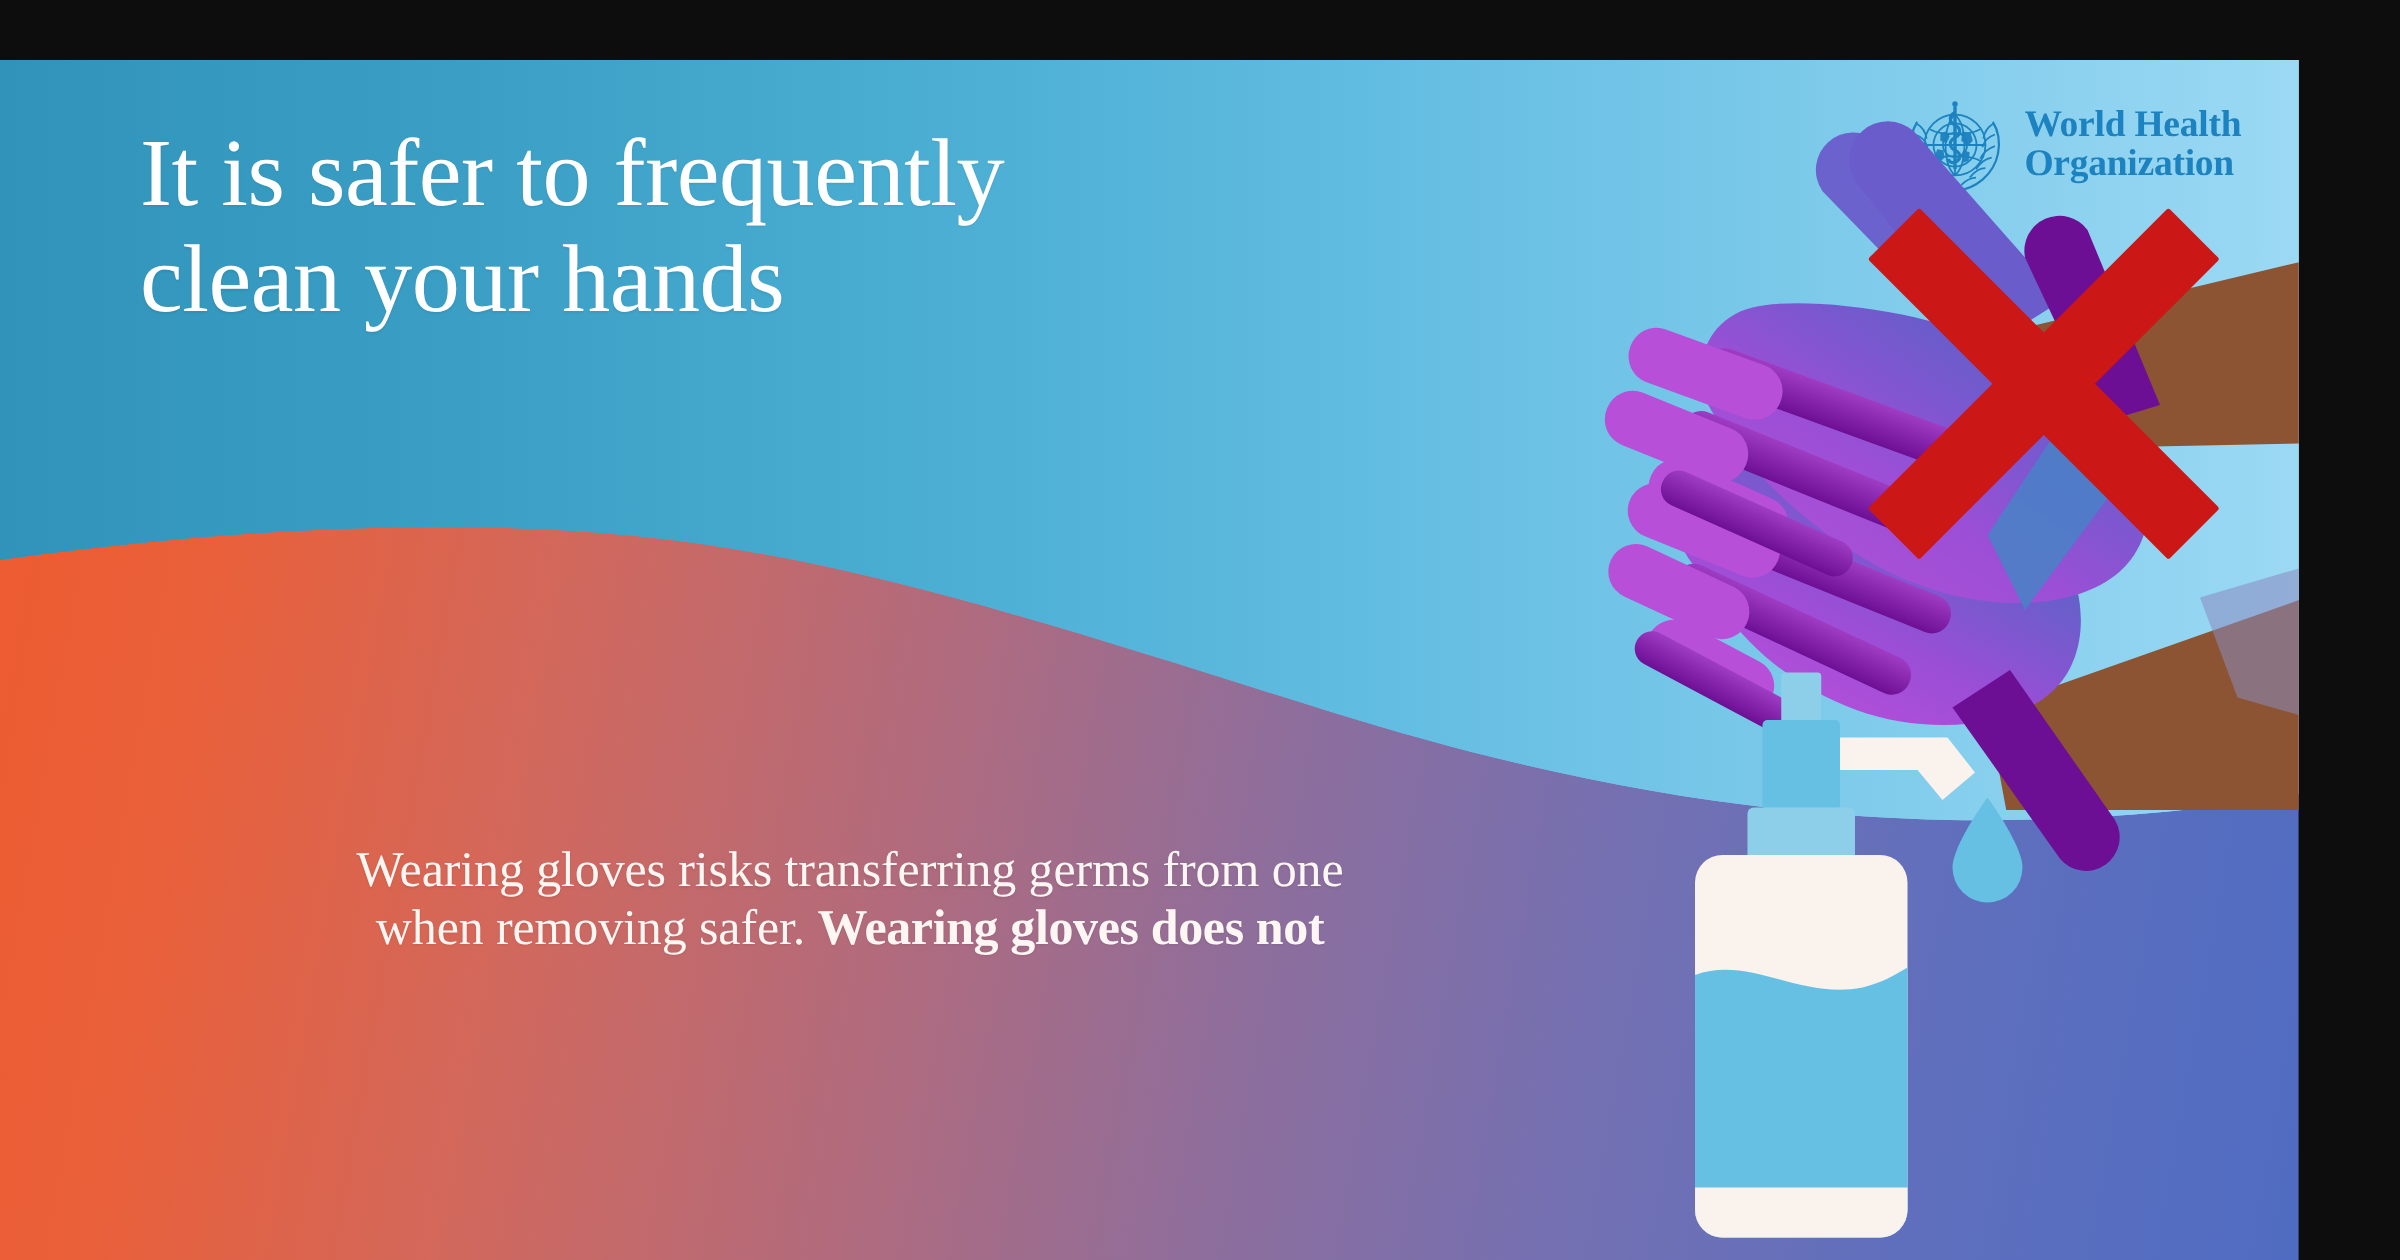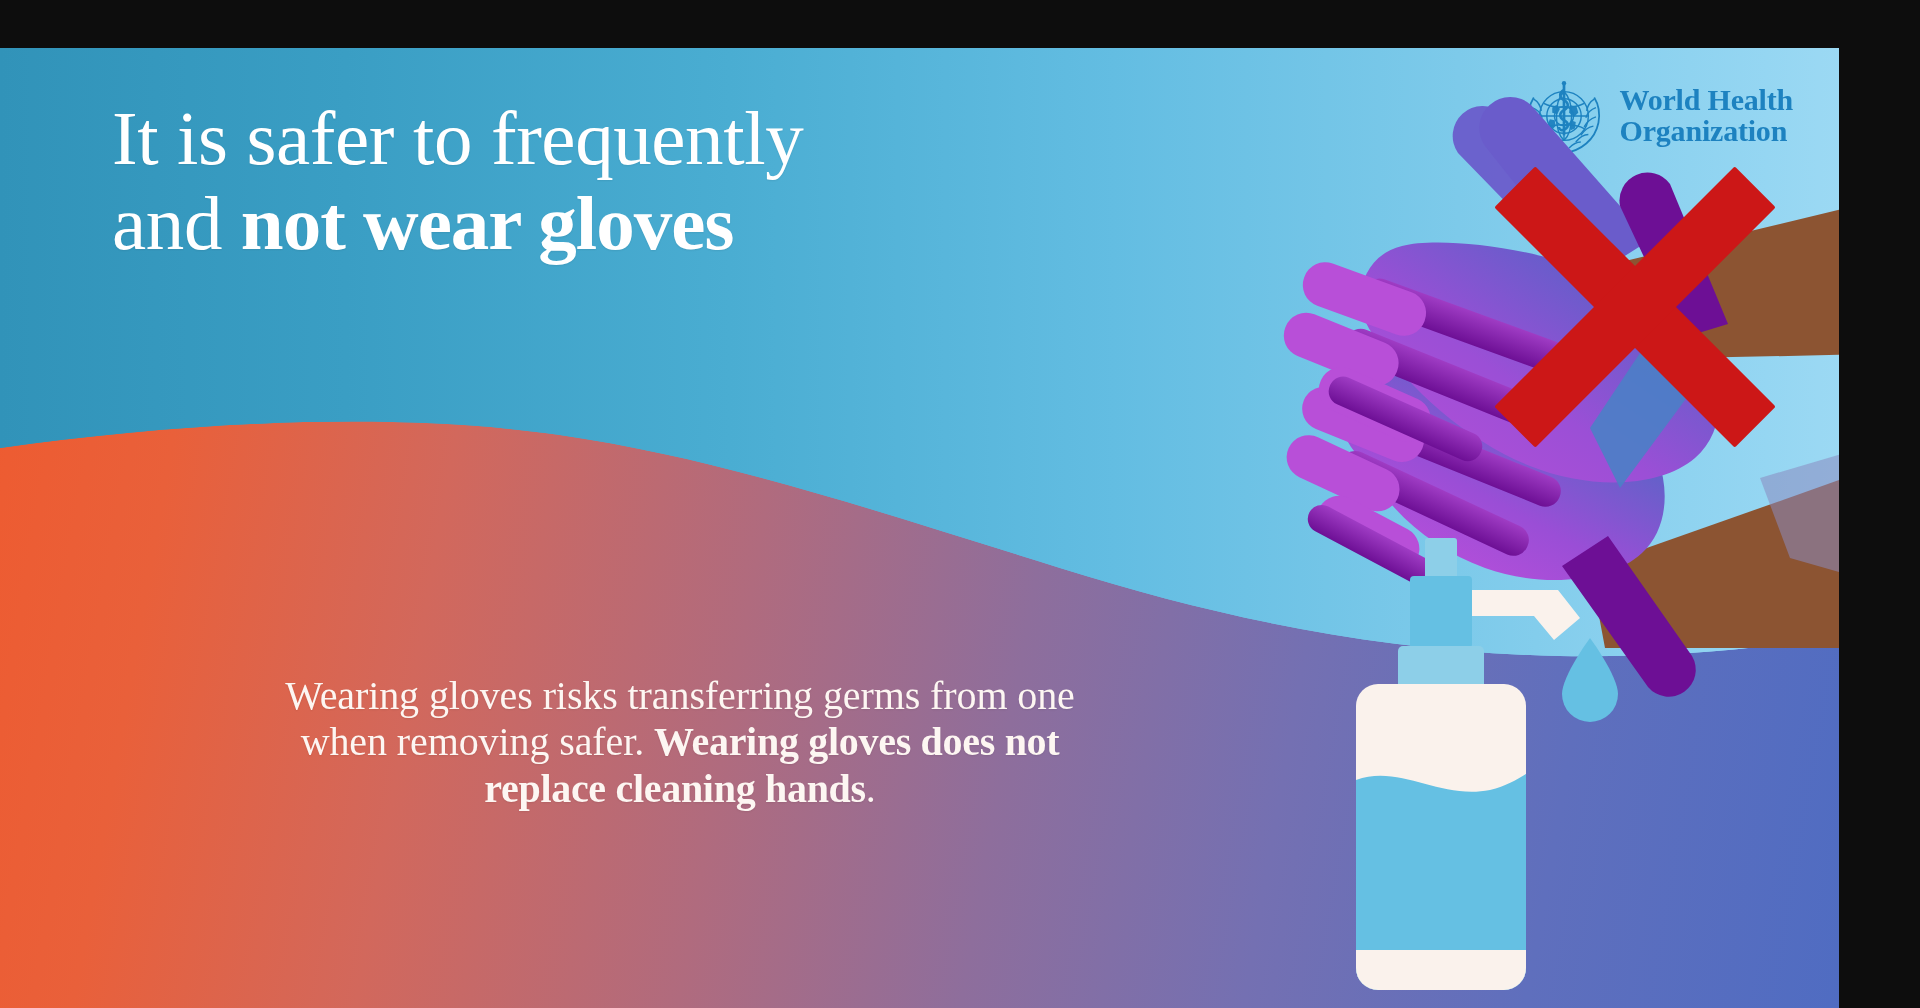--- a/index.html
+++ b/index.html
@@ -132,21 +132,21 @@
         <stop offset="0.76" stop-color="#7dcaea"></stop>
         <stop offset="0.92" stop-color="#95d6f2"></stop>
         <stop offset="1" stop-color="#a3dcf5"></stop>
       </linearGradient>
     </defs>
     <path d="M0,0 L1920,0 L1920,570 C1820,595 1700,610 1560,608 C1380,604 1220,570 1060,520 C880,464 720,410 560,387 C400,364 200,372 0,400 Z" fill="url(#waveTop)"></path>
   </svg>
 
   <div class="headline">
     <span class="hl-line">It is safer to frequently</span>
-    <span class="hl-line"><span>and </span><b>not wear gloves</b></span>
+    <span class="hl-line">clean your hands</span>
   </div>
 
   <div class="who-logo">
     <svg class="who-emblem" viewBox="0 0 100 100" aria-hidden="true">
       <g fill="none" stroke="#1d82c0" stroke-width="1.7">
 
         <path d="M50 94 C30 92 13 78 9 58 C7 47 9 36 14 28" stroke-width="2.1"></path>
         <path d="M14 30 C19 33 22 38 23 44"></path>
         <path d="M12 40 C18 42 22 46 24 52"></path>
         <path d="M12 51 C18 53 23 57 26 63"></path>
@@ -190,21 +190,20 @@
     </svg>
     <div class="who-words">
       <span>World Health</span>
       <span>Organization</span>
     </div>
   </div>
 
   <div class="bodycopy">
     <span class="b-line">Wearing gloves risks transferring germs from one</span>
     <span class="b-line"><span>when removing safer. </span><b>Wearing gloves does not</b></span>
-    <span class="b-line"><b>replace cleaning hands</b><span>.</span></span>
   </div>
 
   <div class="illustration">
     <svg viewBox="0 0 640 880" aria-hidden="true">
       <defs>
         <linearGradient id="gloveA" x1="0" y1="1" x2="1" y2="0">
           <stop offset="0" stop-color="#b84fd8"></stop>
           <stop offset="0.42" stop-color="#9b4fd6"></stop>
           <stop offset="0.72" stop-color="#6a5ccb"></stop>
           <stop offset="1" stop-color="#3f5fc4"></stop>

